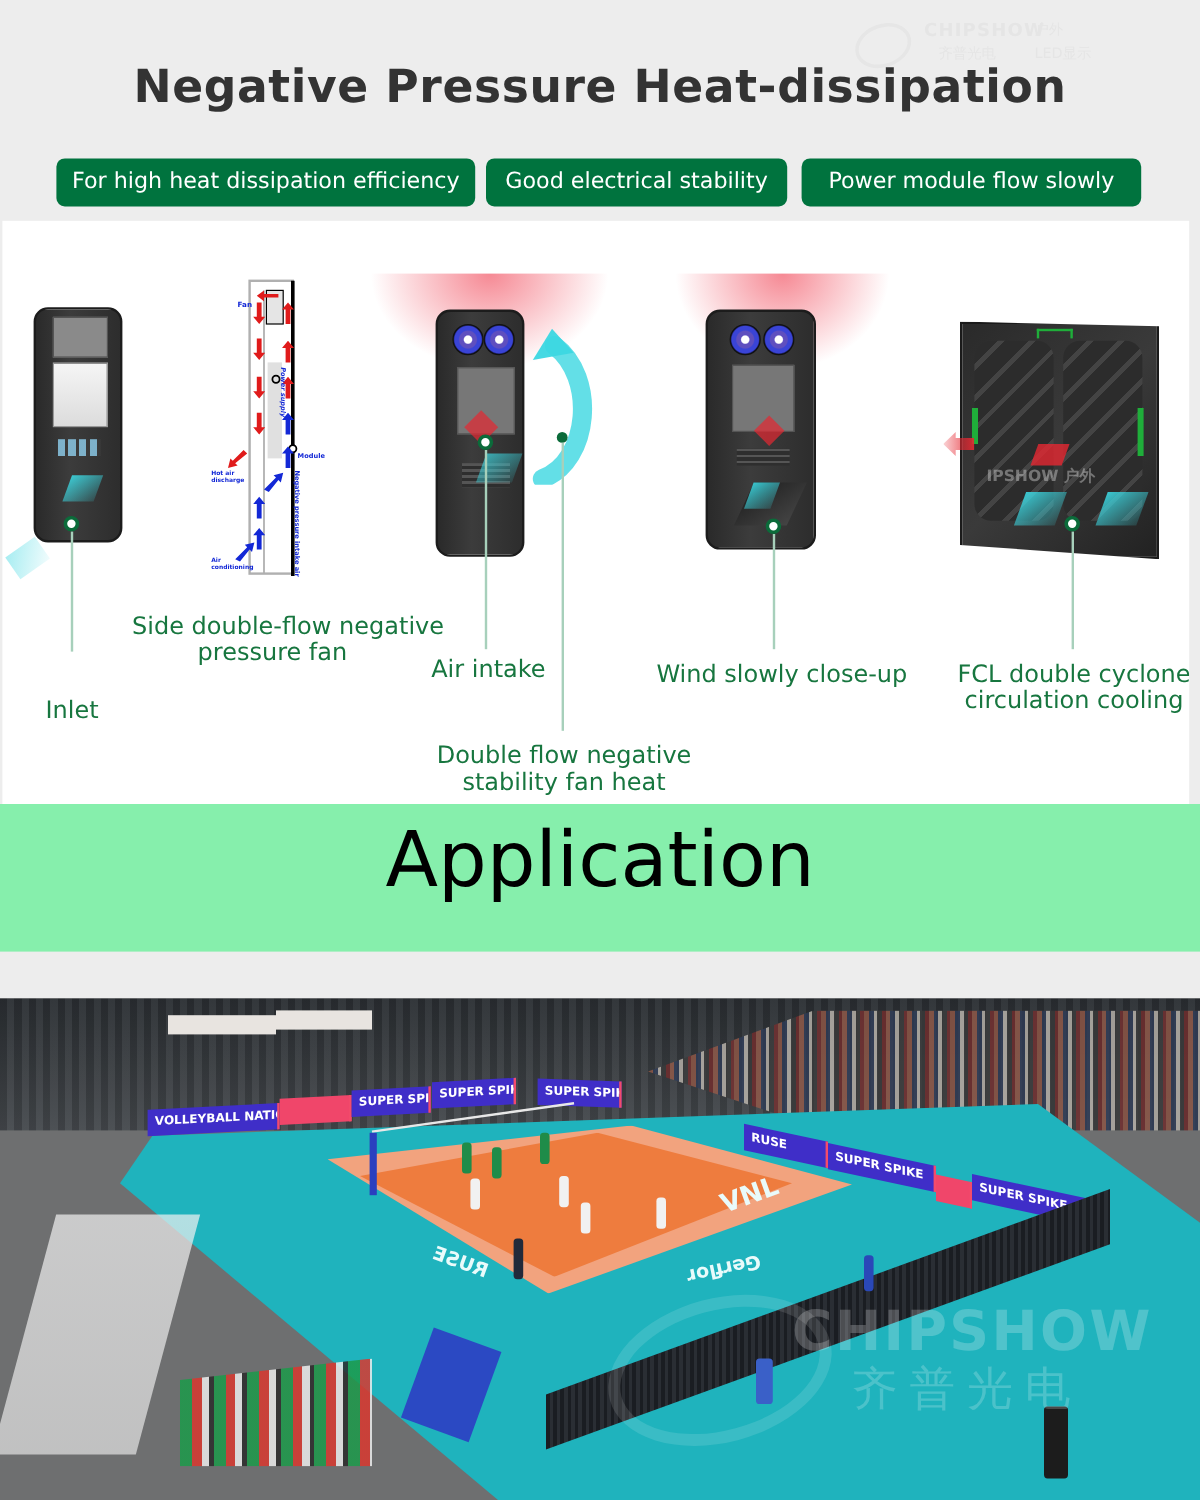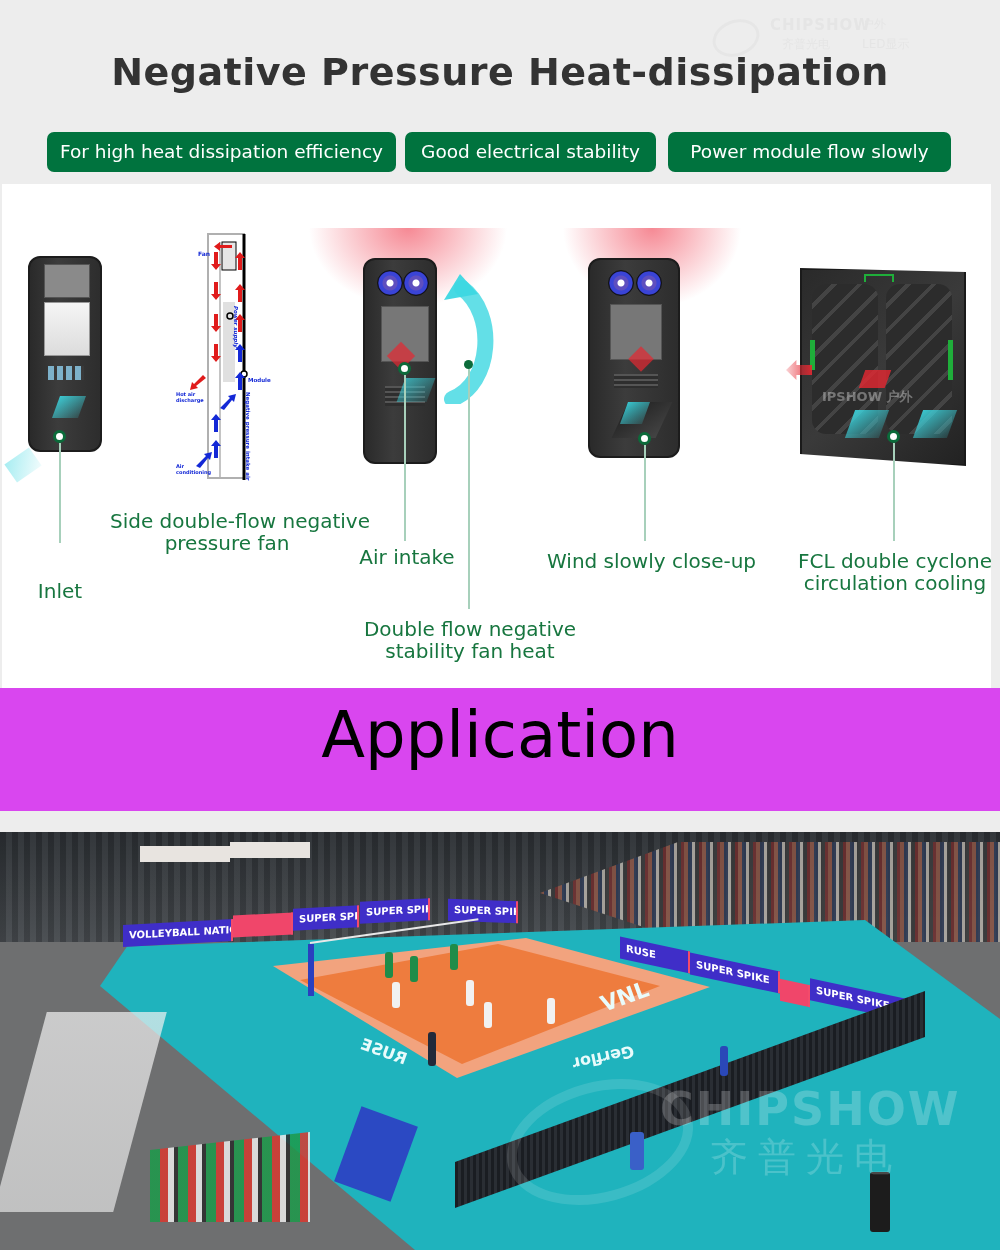--- a/index.html
+++ b/index.html
@@ -28,21 +28,21 @@
     
     .device { position: absolute; background: linear-gradient(90deg, #2a2a2a, #3c3c3c 40%, #2d2d2d); border-radius: 12px; border: 2px solid #1c1c1c; }
     .device .win { position: absolute; background: #777; border: 1px solid #555; }
     .device .window-light { position: absolute; background: linear-gradient(#f5f5f5, #dcdcdc); border: 1px solid #999; }
     .fan { position: absolute; width: 26px; height: 26px; border-radius: 50%; background: radial-gradient(circle, #ffffff 0 3px, #5f4fbf 4px 7px, #3a44d6 8px 11px, #1b1f6a 12px); border: 1px solid #111; }
     .red-beam { position: absolute; background: radial-gradient(ellipse at center top, rgba(238,40,60,.55), rgba(238,40,60,0) 70%); }
     .cyan-arrow { position: absolute; background: linear-gradient(135deg, rgba(60,215,225,.9), rgba(60,215,225,.15)); }
 
     .diagram-col { position: absolute; }
 
-    .app-section { position: absolute; left: 0; top: 688px; width: 1000px; height: 123px; background: #d946ef; }
+    .app-section { position: absolute; left: 0; top: 670px; width: 1000px; height: 123px; background: #86efac; }
     .app-title { position: absolute; left: 0; top: 10px; width: 1000px; text-align: center; font-family: "DejaVu Sans", sans-serif; font-size: 64px; color: #000; font-weight: normal; }
 
     .photo { position: absolute; left: 0; top: 832px; width: 1000px; height: 418px; overflow: hidden; background: #3a3d40; }
     .stands { position: absolute; left: 0; top: 0; width: 1000px; height: 230px; background:
       repeating-linear-gradient(90deg, rgba(0,0,0,.12) 0 6px, rgba(255,255,255,.04) 6px 12px),
       linear-gradient(180deg, #2b2f33 0%, #4a4e52 55%, #5a5d60 100%); }
     .crowd { position: absolute; background:
       repeating-linear-gradient(90deg, #9a5c4a 0 4px, #2f3c5a 4px 8px, #c9c2b8 8px 11px, #3b3b3b 11px 15px, #7a2e2e 15px 18px),
       #555; opacity: .75; }
     .floor-grey { position: absolute; left: 0; top: 110px; width: 1000px; height: 308px; background: #6e6f70; }

